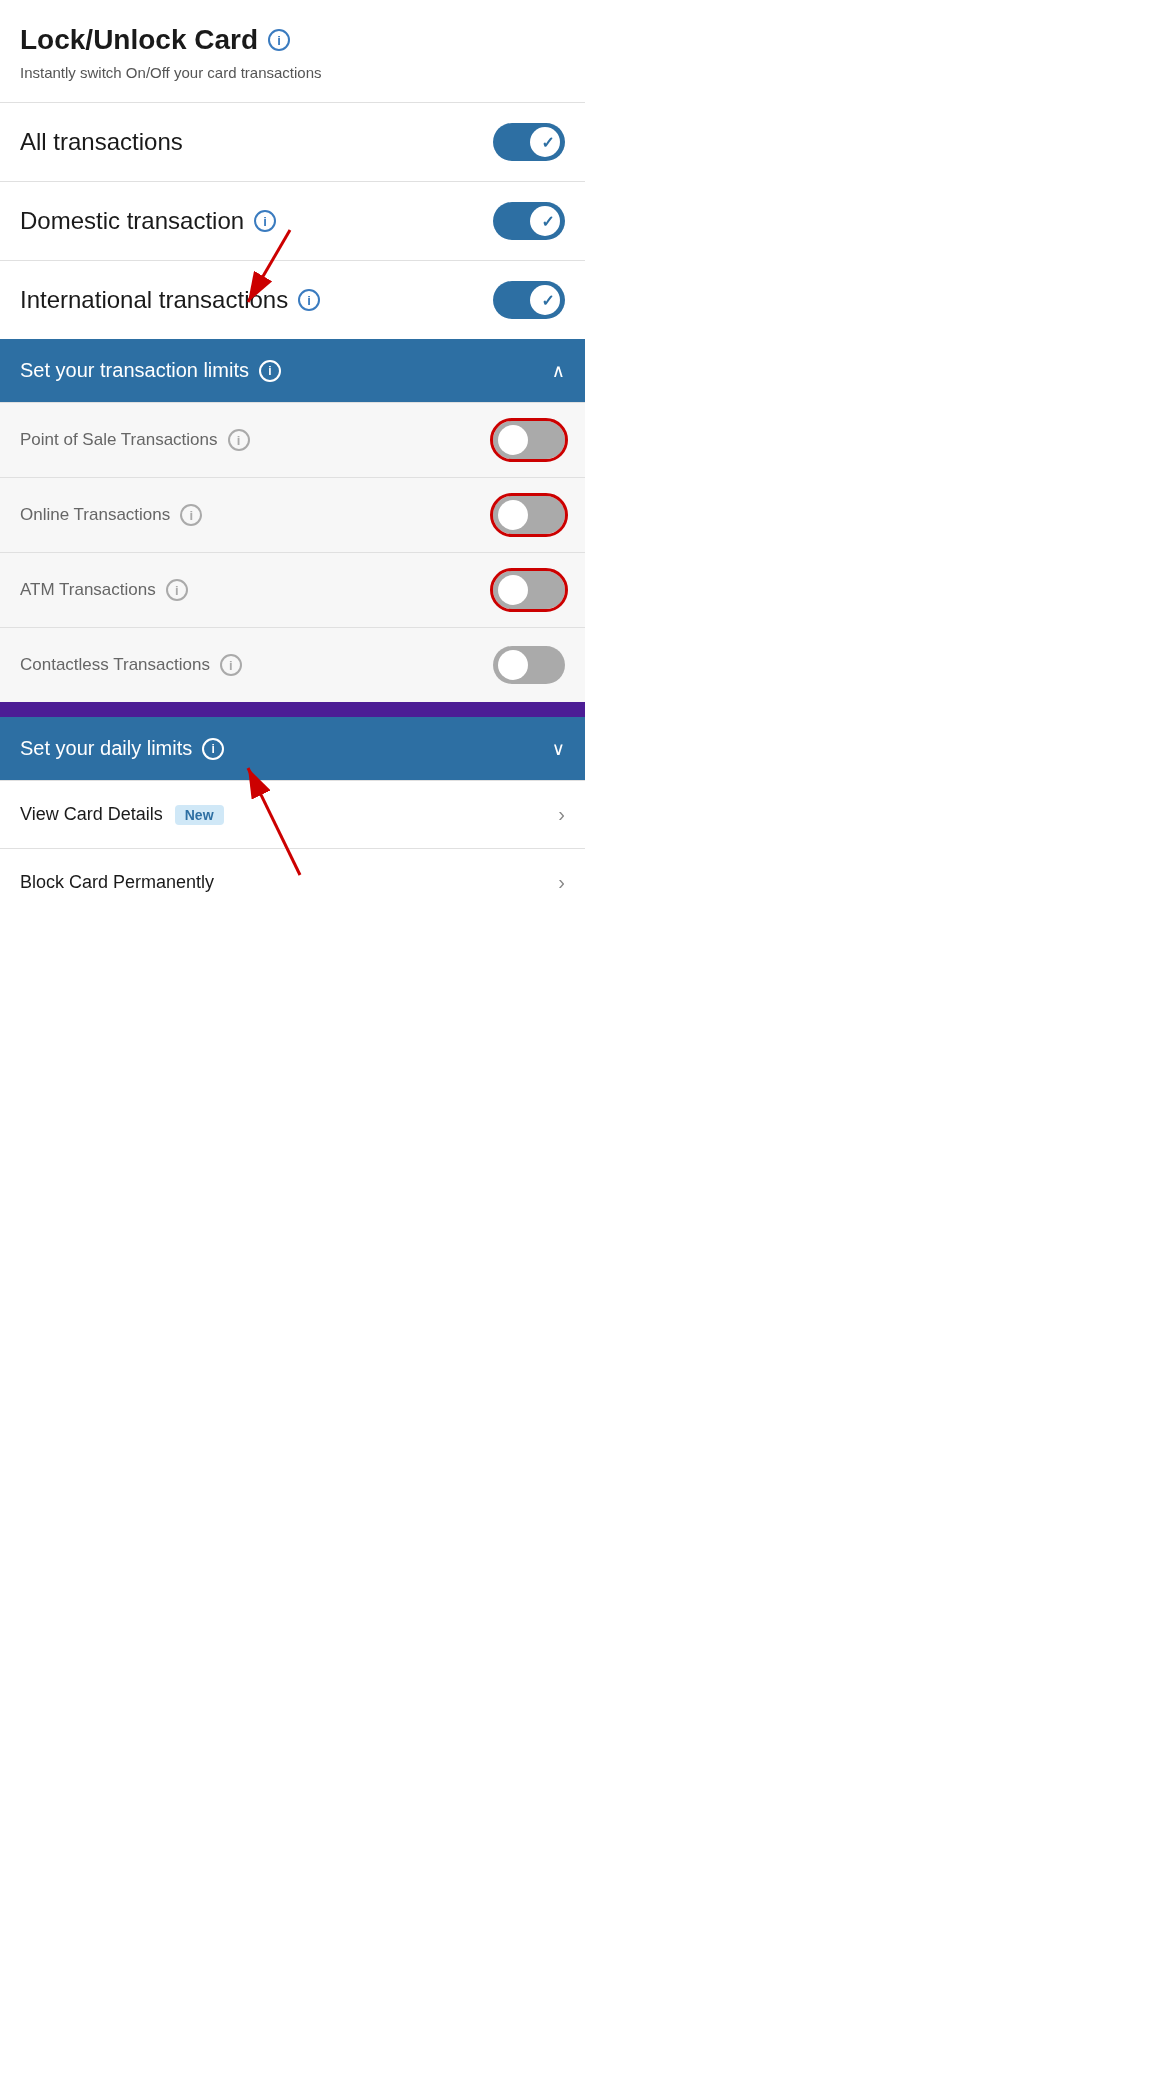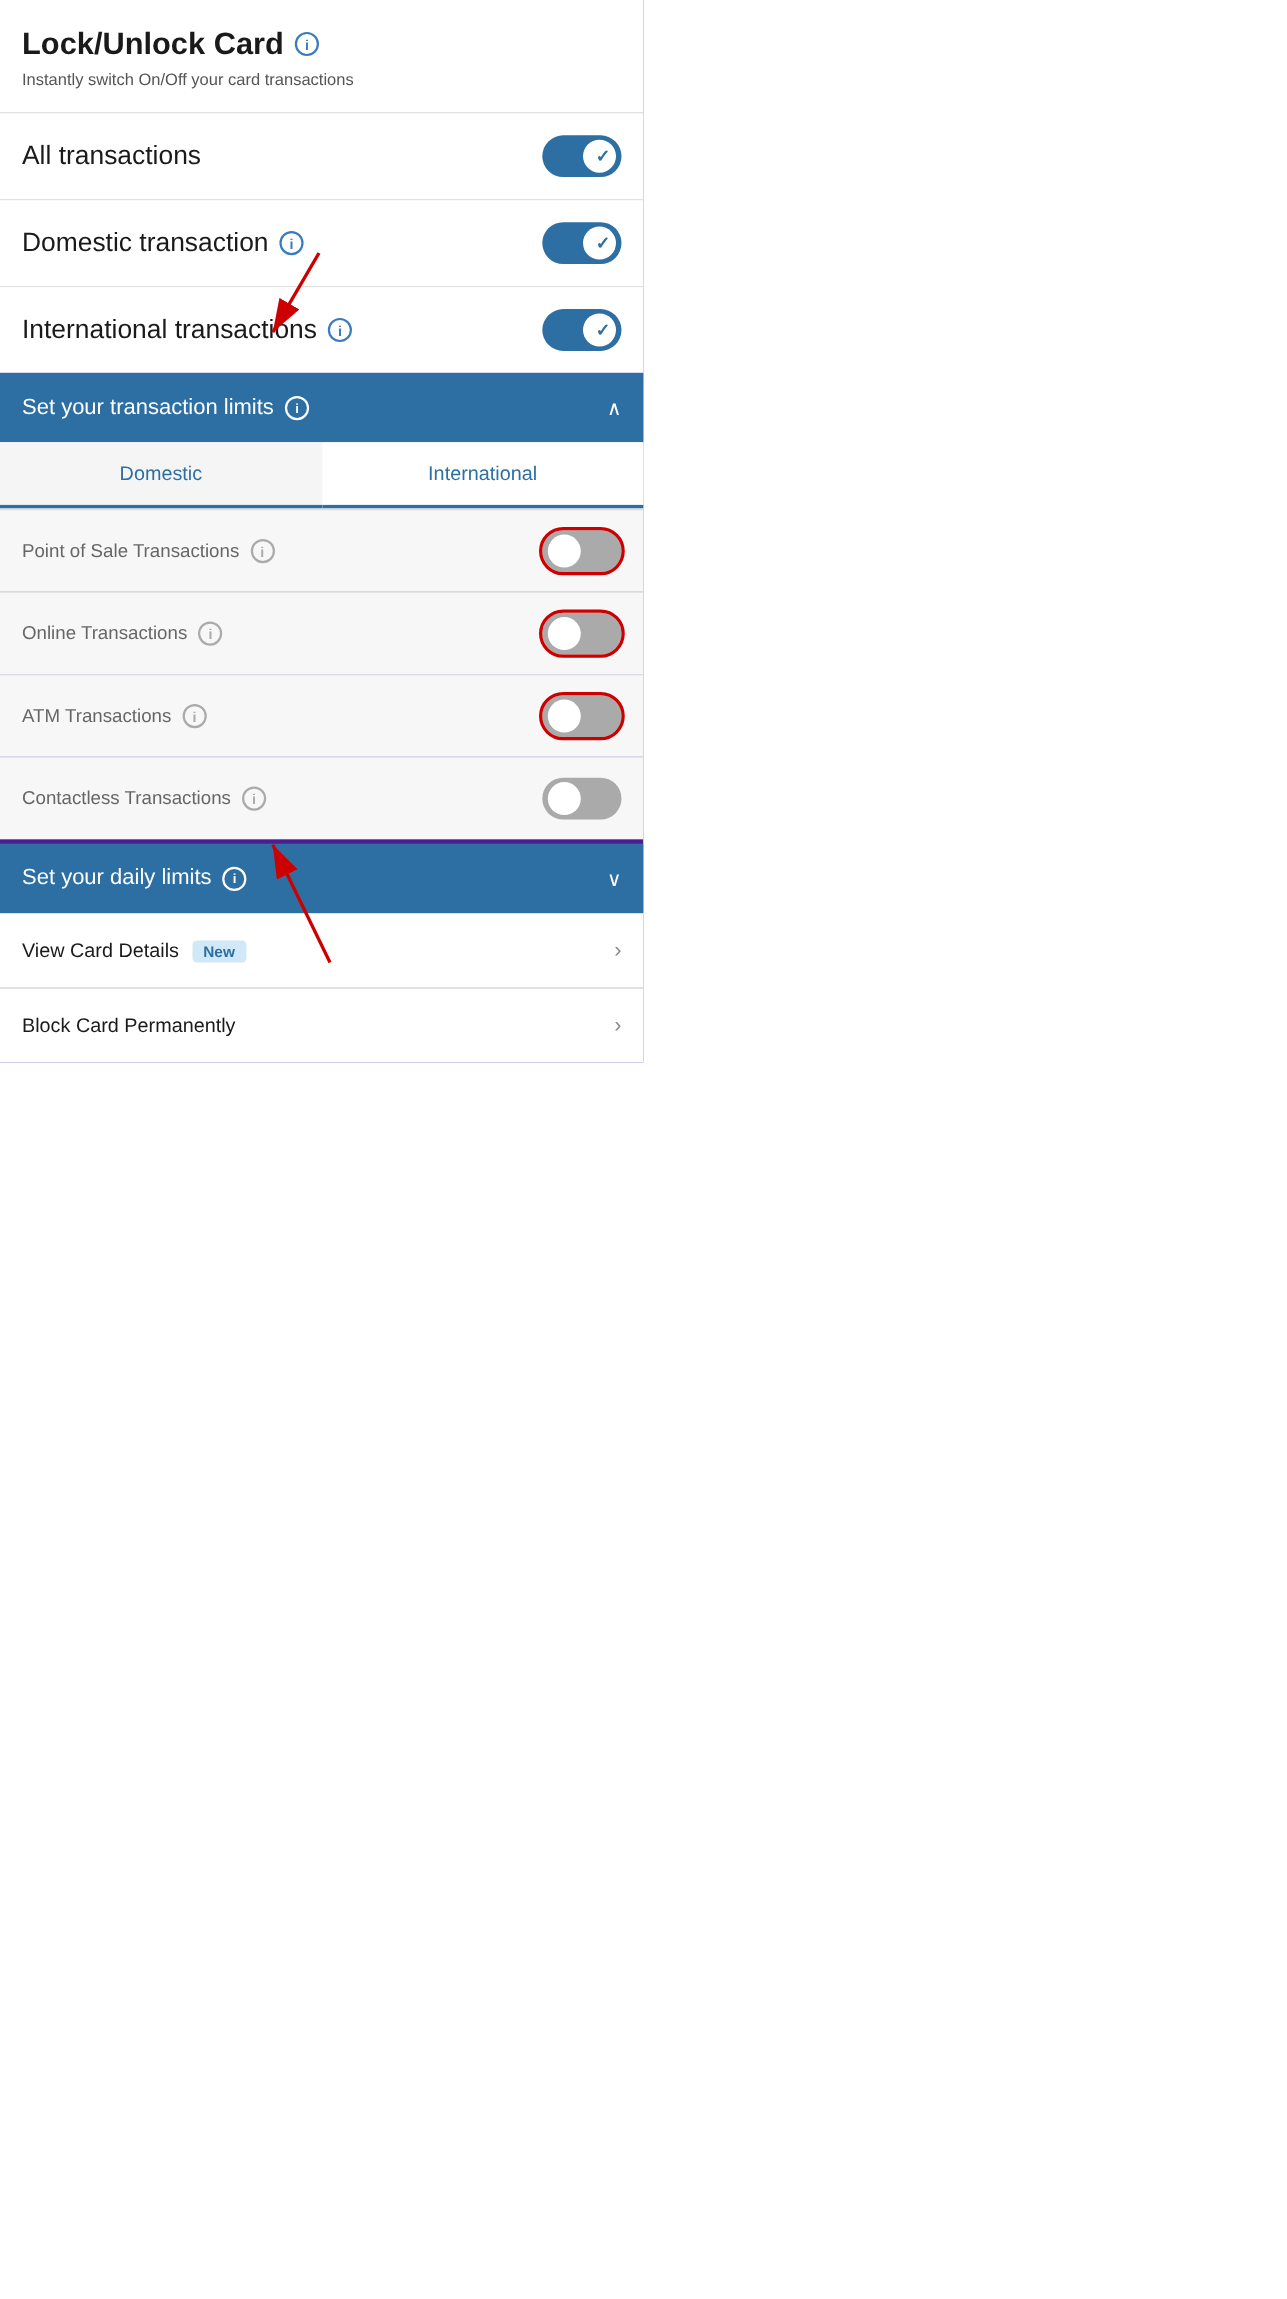--- a/index.html
+++ b/index.html
@@ -221,21 +221,21 @@
       color: #666;
     }
 
     
     .daily-limits-section {
       background: #2d6fa3;
       padding: 20px 20px;
       display: flex;
       align-items: center;
       justify-content: space-between;
-      margin-top: 4px;
+      margin-top: 15px;
     }
 
     
     .card-details-row {
       display: flex;
       align-items: center;
       justify-content: space-between;
       padding: 22px 20px;
       border-top: 1px solid #e0e0e0;
       background: #fff;
@@ -340,28 +340,20 @@
   <div class="section-header">
     <div class="section-header-left">
       <span class="section-header-title">Set your transaction limits</span>
       <div class="section-header-icon">
         <span>i</span>
       </div>
     </div>
     <span class="chevron-icon">∧</span>
   </div>
 
-  <div class="tab-bar">
-    <div class="tab-item active">
-      <span>Domestic</span>
-    </div>
-    <div class="tab-item inactive">
-      <span>International</span>
-    </div>
-  </div>
 
   <div class="sub-transaction-row">
     <div class="transaction-row-left">
       <span class="sub-transaction-label">Point of Sale Transactions</span>
       <div class="info-icon-circle" style="border-color:#aaa; color:#aaa;">
         <span>i</span>
       </div>
     </div>
     <div class="toggle-off toggle-off-red"></div>
   </div>

